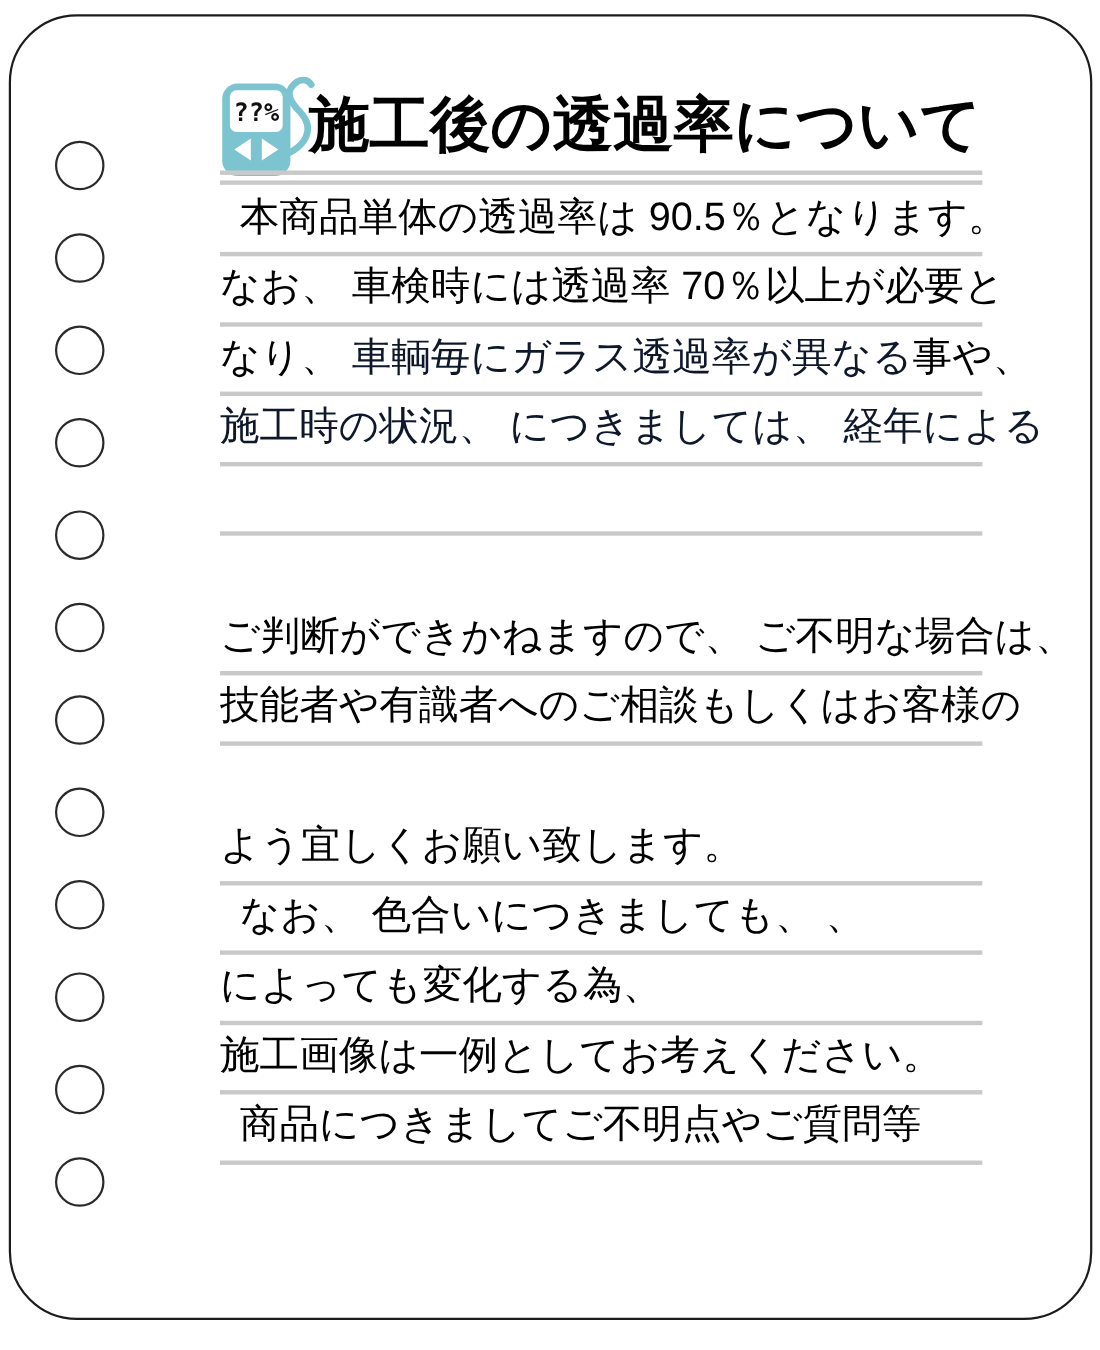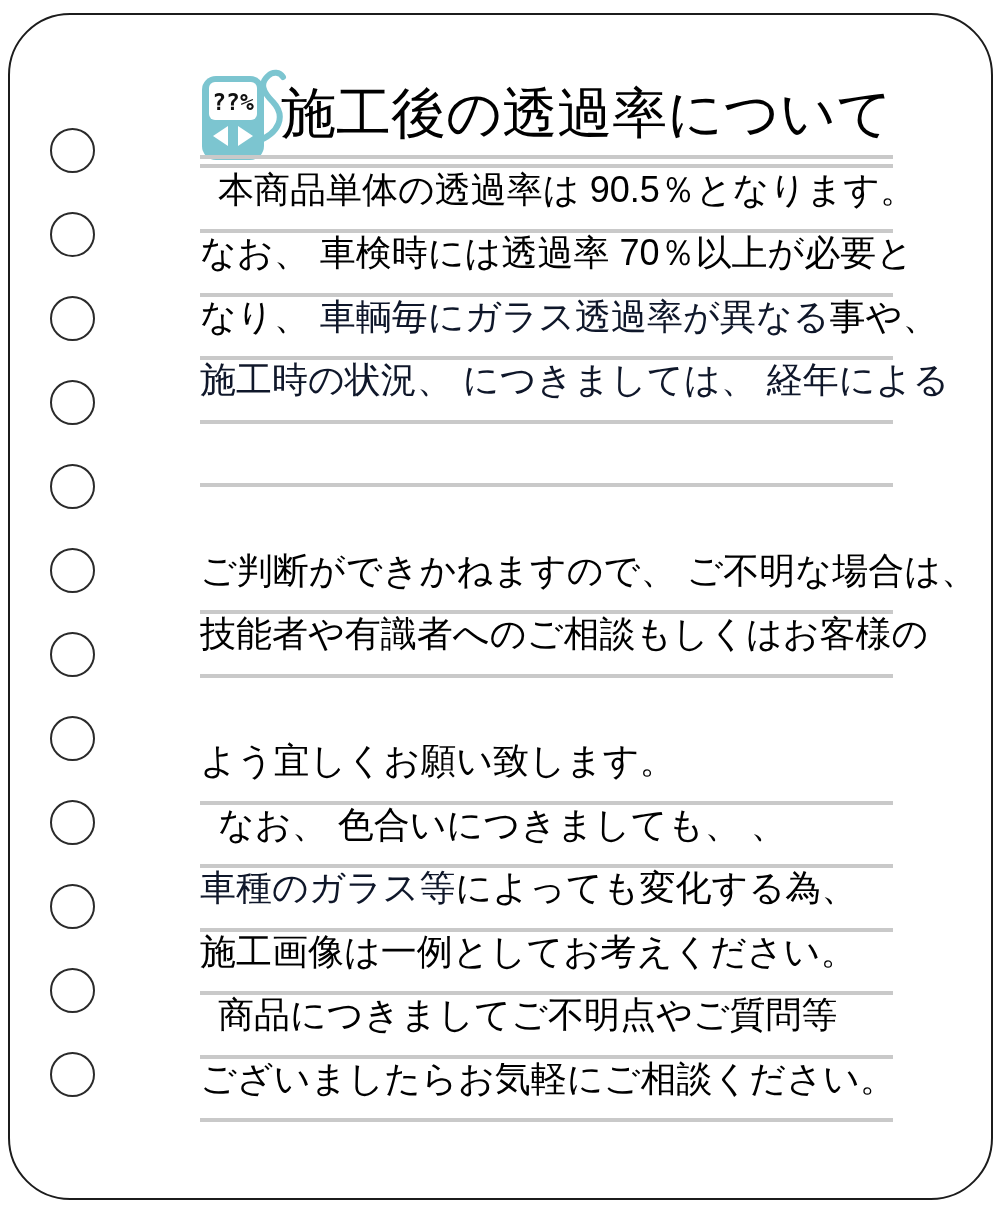--- a/index.html
+++ b/index.html
@@ -37,42 +37,42 @@
   
   .meter-icon {
     position: absolute;
     left: 198px; top: 66px;
   }
   .title {
     position: absolute;
     left: 281px; top: 86px;
     font-size: 55px;
     line-height: 1;
-    font-weight: 400;
+    font-weight: 700;
     color: #000000;
     white-space: nowrap;
     letter-spacing: 0px;
   }
   .title-rule {
     position: absolute;
     left: 200px;
     width: 693px; height: 4px;
     background: #c9c9c9;
   }
   .title-rule.r1 { top: 155px; }
   .title-rule.r2 { top: 164px; }
 
   
   .text-line {
     position: absolute;
     left: 200px;
     top: calc(169.5px + var(--i) * 63.5px);
     width: 693px; height: 63.5px;
     display: flex;
-    align-items: flex-start;
+    align-items: center;
     padding-bottom: 9px;
     font-size: 36px;
     line-height: 1.1;
     font-weight: 500;
     color: #000000;
     white-space: nowrap;
   }
   .text-line::after {
     content: "";
     position: absolute;
@@ -141,26 +141,22 @@
     <span data-color="black">技能者や有識者へのご相談もしくはお客様の</span>
   </div>
   <div class="text-line" style="--i:9">
     <span data-color="black">よう宜しくお願い致します。</span>
   </div>
   <div class="text-line indent" style="--i:10">
     <span data-color="black">なお、 色合いにつきましても、 </span>
     <span data-color="black">、</span>
   </div>
   <div class="text-line" style="--i:11">
-    <span data-color="pink">車種のガラス等</span>
     <span data-color="black">によっても変化する為、</span>
   </div>
   <div class="text-line" style="--i:12">
     <span data-color="black">施工画像は一例としてお考えください。</span>
   </div>
   <div class="text-line indent" style="--i:13">
     <span data-color="black">商品につきましてご不明点やご質問等</span>
   </div>
-  <div class="text-line" style="--i:14">
-    <span data-color="black">ございましたらお気軽にご相談ください。</span>
-  </div>
 
 </div>
 
 </body></html>

